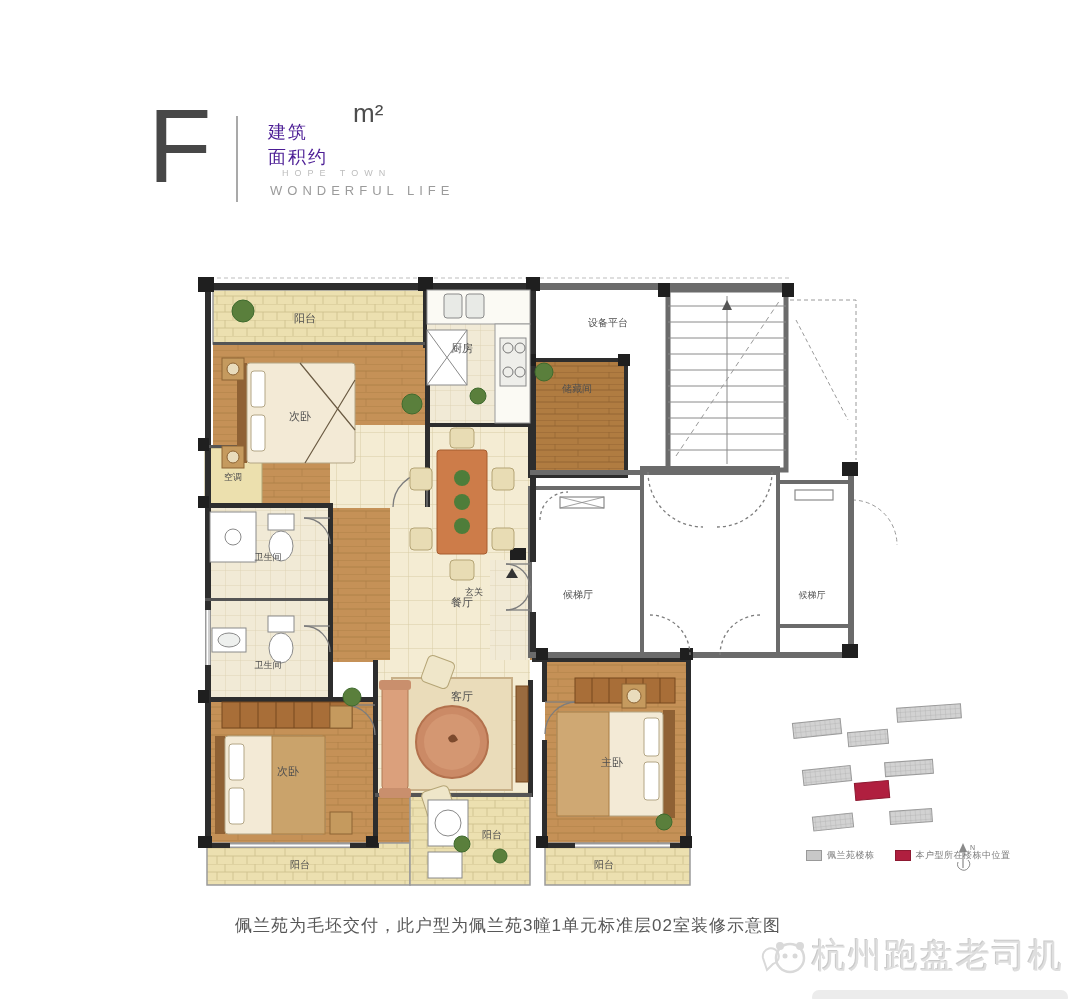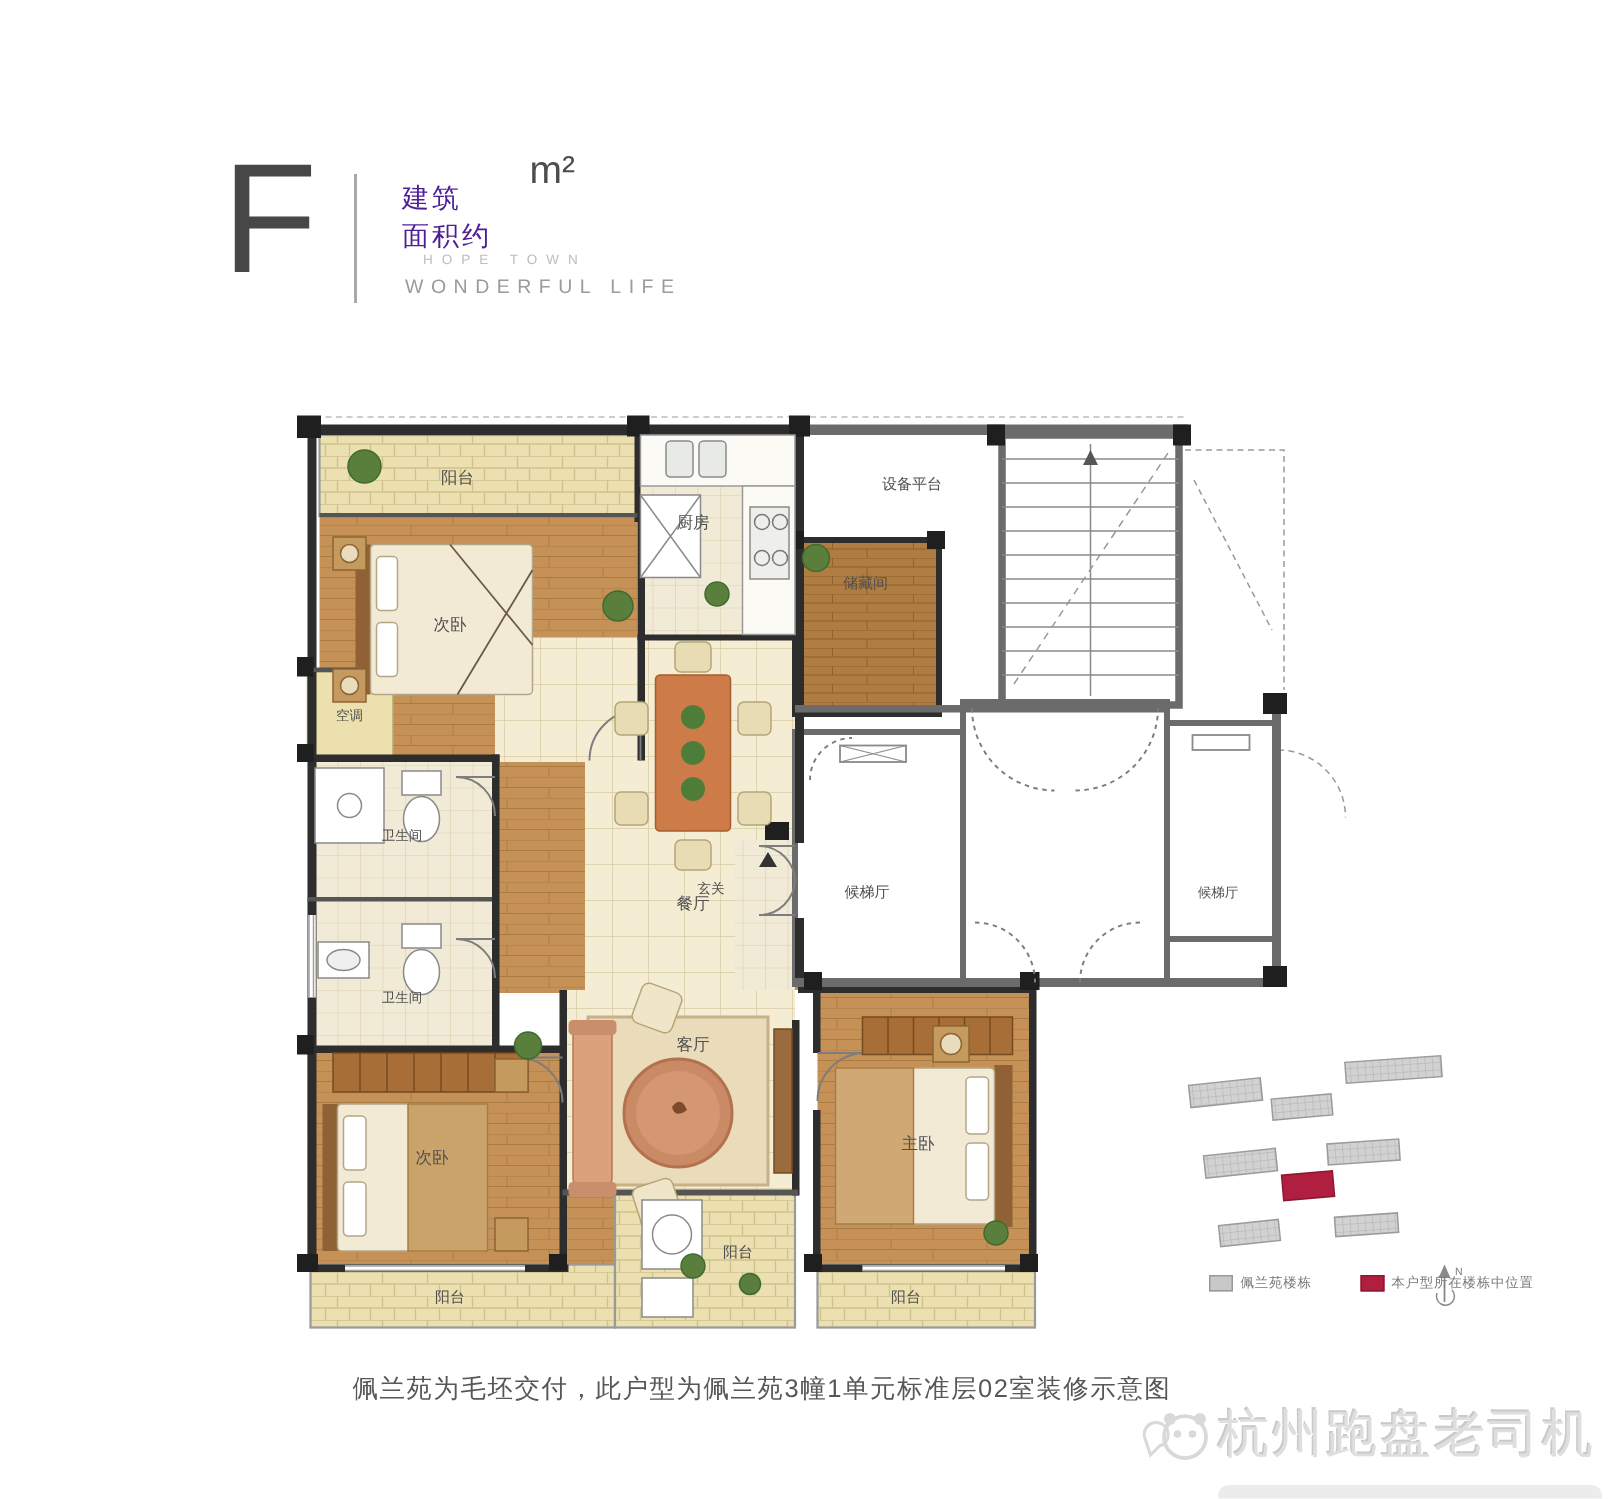--- a/index.html
+++ b/index.html
@@ -18,21 +18,21 @@
   .area-value{font-size:76px;line-height:76px;font-weight:400;color:#4d4d4d;letter-spacing:1px;}
   .area-unit{font-size:26px;color:#4d4d4d;margin-left:19px;}
   .tagline1{position:absolute;left:134px;top:68px;font-size:9px;letter-spacing:6px;color:#bdbdbd;}
   .tagline2{position:absolute;left:122px;top:83px;font-size:13px;letter-spacing:5px;color:#9b9b9b;}
 
   
   #caption{left:0;top:914px;width:1016px;text-align:center;font-size:17px;
            letter-spacing:1px;color:#575757;}
 
   
-  #legend{left:806px;top:849px;display:flex;gap:32px;align-items:flex-start;}
+  #legend{left:806px;top:849px;display:flex;gap:20px;align-items:flex-start;}
   .legend-item{display:flex;align-items:center;gap:5px;}
   .legend-swatch{width:14px;height:9px;border:1px solid #999;}
   .legend-swatch.gray{background:#c8c8c8;}
   .legend-swatch.red{background:#b01f3f;border-color:#8d1931;}
   .legend-label{font-size:9px;color:#7a7a7a;letter-spacing:0.5px;}
 
   
   #watermark{right:16px;top:932px;display:flex;align-items:center;gap:3px;}
   .wm-text{font-size:34px;font-weight:500;color:#dedede;letter-spacing:2px;
            text-shadow:1px 1px 0 #ffffff,-1px -1px 0 #c9c9c9;}

